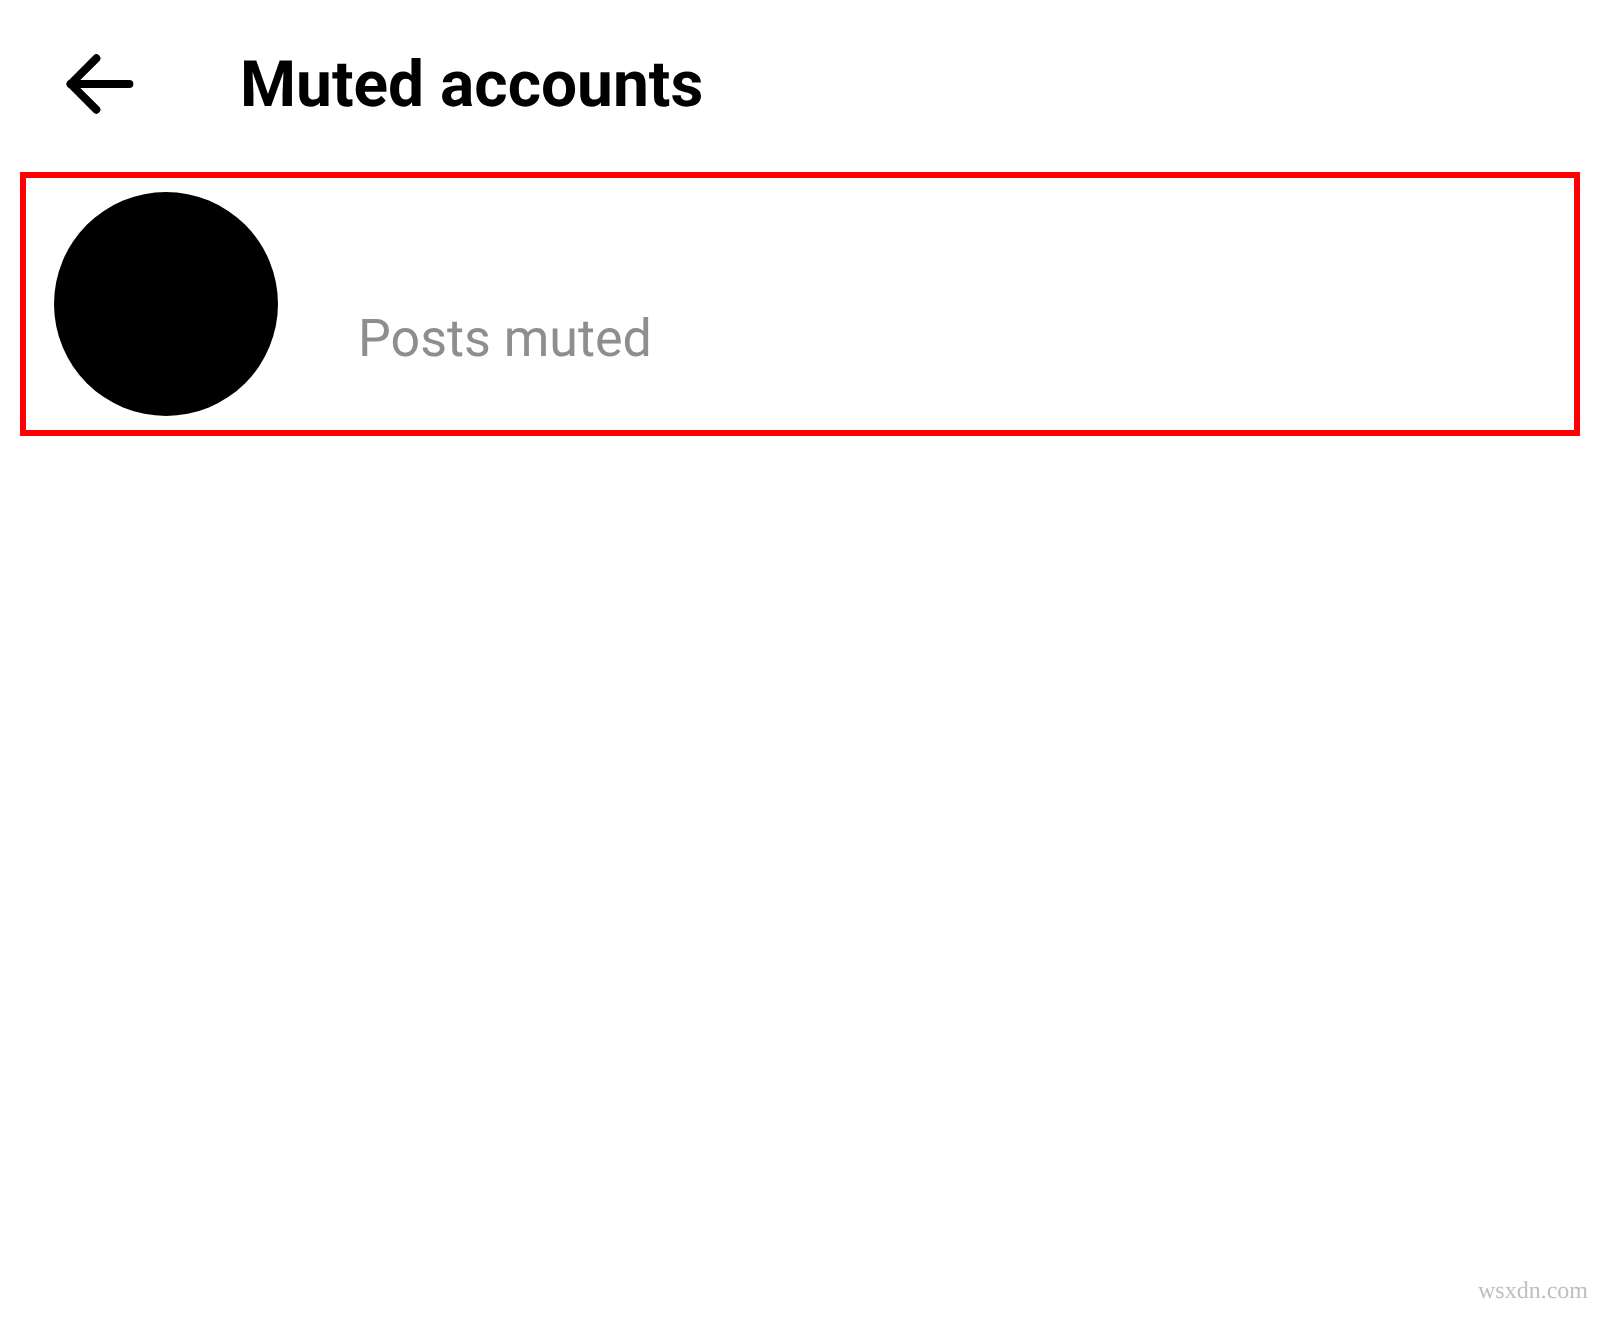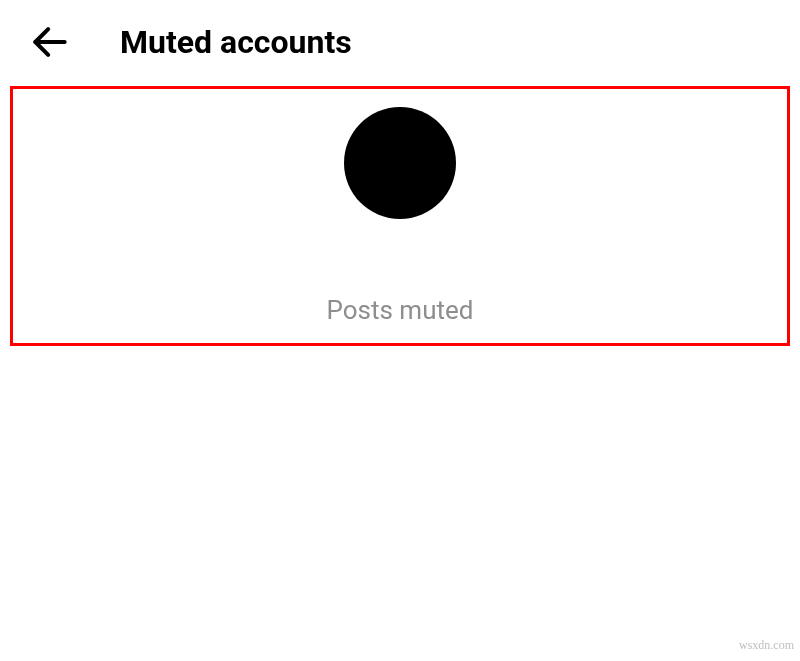--- a/index.html
+++ b/index.html
@@ -31,26 +31,25 @@
       height: 44px;
     }
     .page-title {
       font-size: 32px;
       font-weight: 700;
       color: #000;
     }
     .account-card {
       margin: 2px 10px 0 10px;
       border: 3px solid #ff0000;
-      padding: 18px 14px;
+      padding: 7px 14px;
       display: flex;
       align-items: center;
       gap: 40px;
       cursor: pointer;
-      flex-direction: column;
     }
     .avatar {
       width: 112px;
       height: 112px;
       border-radius: 50%;
       background: #000;
       flex-shrink: 0;
     }
     .account-info {
       display: flex;

